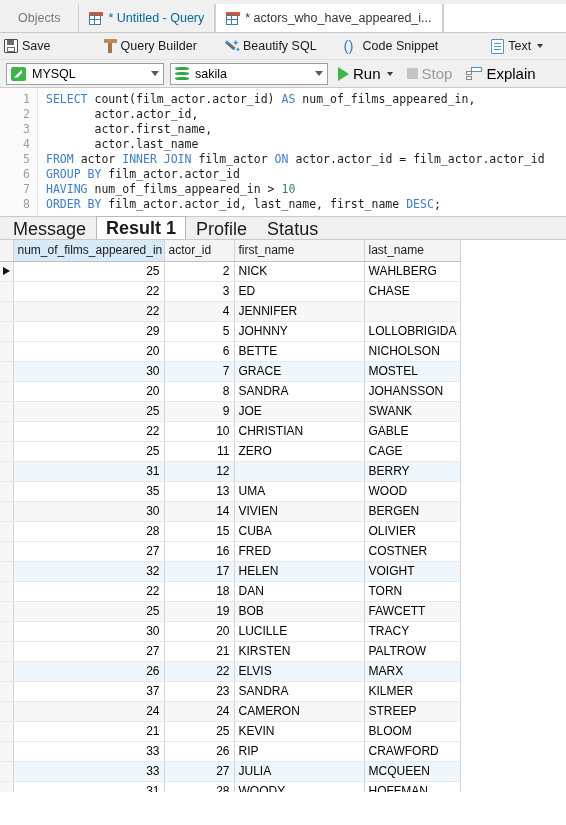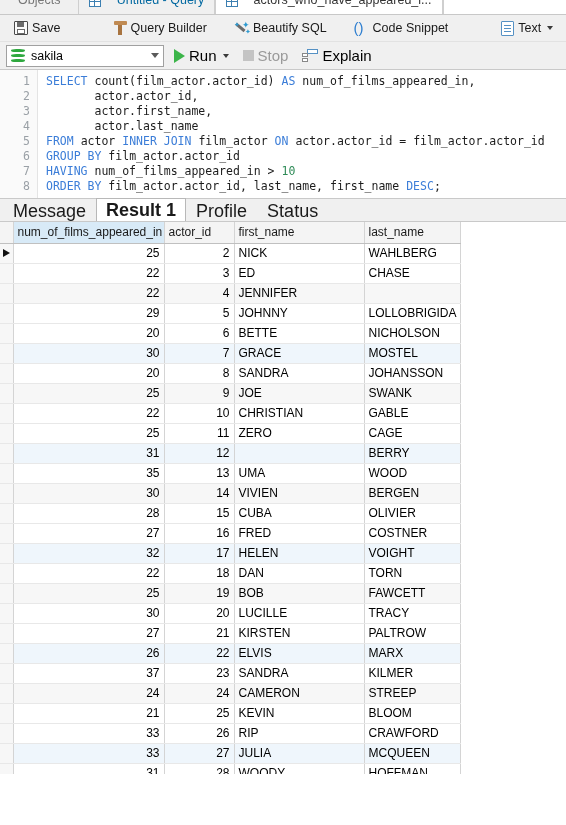--- a/index.html
+++ b/index.html
@@ -11,21 +11,21 @@
     background: #ffffff;
     font-family: "Liberation Sans", sans-serif;
     font-size: 12px;
     color: #000000;
   }
 
   
   .tabbar {
     display: flex;
     align-items: flex-end;
-    height: 15px;
+    height: 33px;
     background: #f0f0f0;
     border-bottom: 1px solid #c8c8c8;
   }
   .tab {
     height: 28px;
     display: flex;
     align-items: center;
     gap: 5px;
     padding: 0 10px;
     font-size: 12.5px;
@@ -78,21 +78,21 @@
     width: 1px; height: 8px;
     background: #3c7fb1;
   }
 
   
   .toolbar {
     display: flex;
     align-items: center;
     height: 27px;
     background: #f0f0f0;
-    padding-left: 10px;
+    padding-left: 0;
     gap: 16px;
     border-bottom: 1px solid #e2e2e2;
   }
   .tb-item {
     display: flex;
     align-items: center;
     gap: 4px;
     padding: 2px 7px 2px 4px;
     height: 23px;
     font-size: 12.5px;
@@ -393,20 +393,25 @@
       <span class="ex-top"></span>
         <span class="ex-b"></span>
         <span class="ex-a">⤵</span>
     </span>
     <span>Export Result</span>
   </div>
 </div>
 
 <div class="connbar">
 
+  <div class="combo combo-conn">
+    <span class="ic ic-mysql"></span>
+    <span class="cb-label">MYSQL</span>
+    <span class="cb-caret"></span>
+  </div>
 
   <div class="combo combo-db">
     <span class="ic ic-db">
       <span class="dbl" style="top:0px"></span>
       <span class="dbl" style="top:5px"></span>
       <span class="dbl" style="top:10px"></span>
     </span>
     <span class="cb-label">sakila</span>
     <span class="cb-caret"></span>
   </div>

